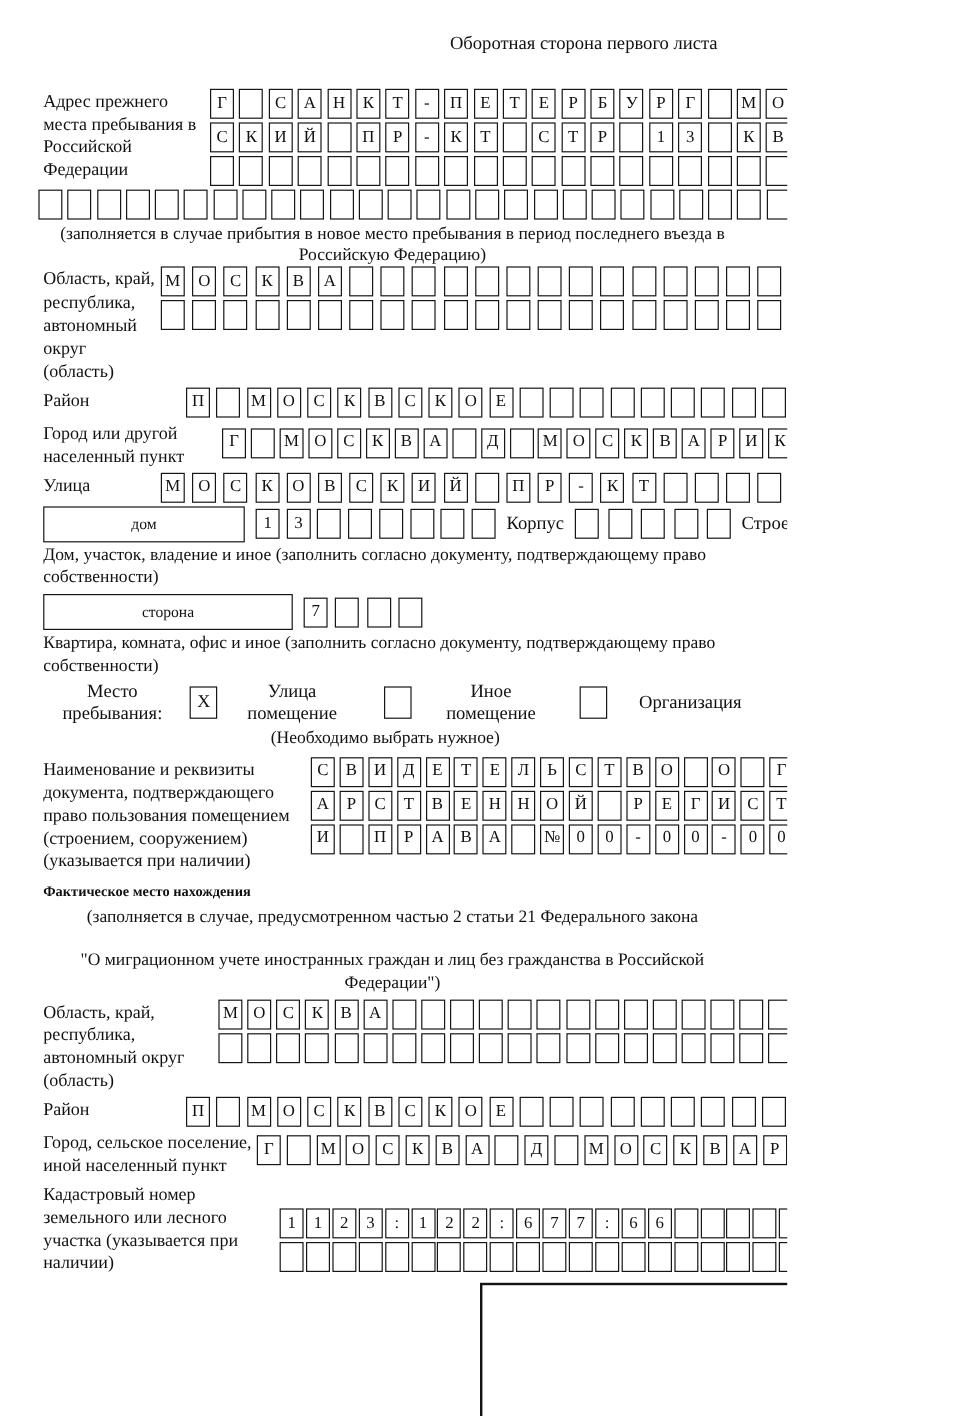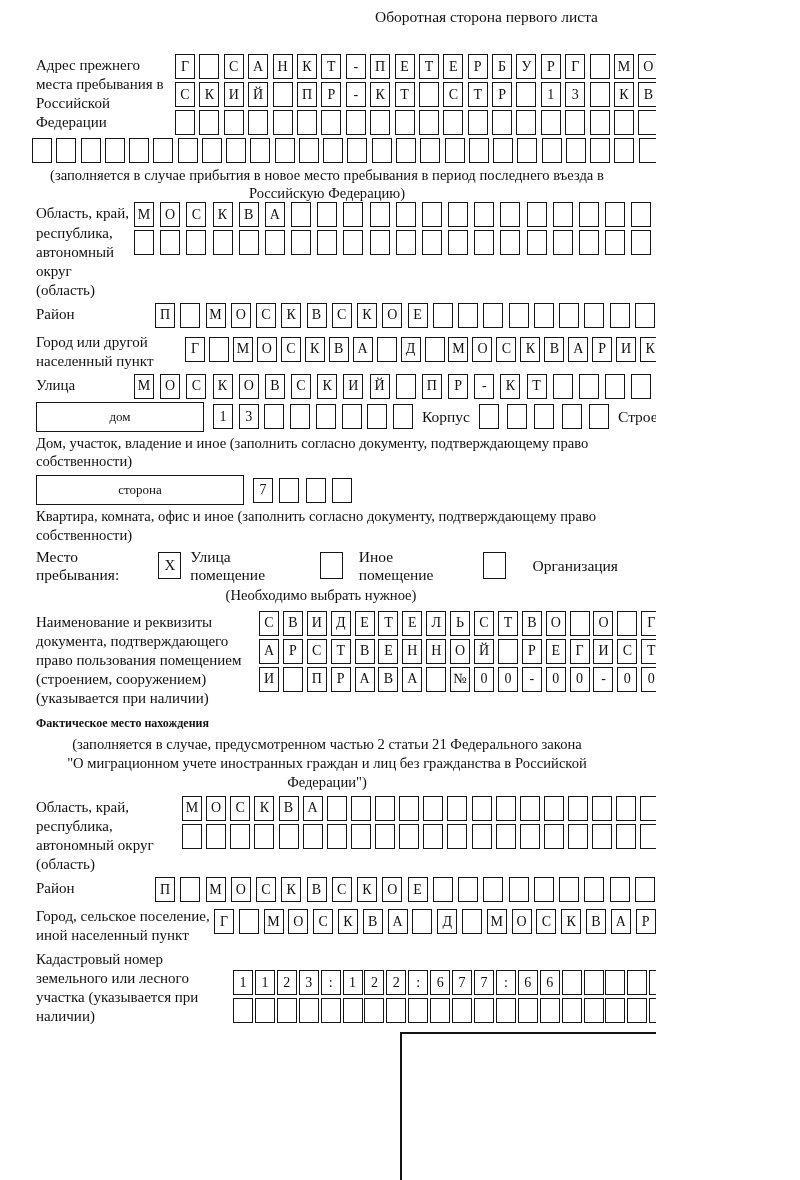--- a/index.html
+++ b/index.html
@@ -1,18 +1,18 @@
 <!DOCTYPE html>
 <html><head>
 <meta charset="utf-8">
 <style>
   html,body{margin:0;padding:0;background:#ffffff;}
   .page{
     width:656px;height:1180px;box-sizing:border-box;
-    padding:8px 38px 0 36px;overflow:hidden;position:relative;
+    padding:28px 38px 0 36px;overflow:hidden;position:relative;
     font-family:"Liberation Serif","DejaVu Serif",serif;color:#111111;background:#ffffff;
   }
   .hdr{text-align:right;font-size:15.5px;padding-right:20px;}
   .row{display:flex;align-items:flex-start;margin-bottom:3px;}
   .lbl{font-size:15px;line-height:1.27;flex:none;padding-top:2px;}
   .rows{display:flex;flex-direction:column;gap:3px;}
   .boxrow{display:flex;justify-content:space-between;flex:none;}
   .cell{
     box-sizing:border-box;width:20px;height:25px;border:1.6px solid #161616;
     display:flex;align-items:center;justify-content:center;
@@ -34,31 +34,31 @@
   .sect-title{text-align:center;font-weight:bold;font-size:16.5px;margin:7px 0 6px;}
   .fact-title{text-align:left;font-weight:bold;font-size:12px;margin:8px 0 4px;}
   .houserow{display:flex;align-items:center;gap:9px;margin:2px 0 2px;}
   .longbox{
     box-sizing:border-box;border:1.6px solid #161616;height:30px;
     display:flex;align-items:center;justify-content:center;font-size:13px;flex:none;background:#fff;
   }
   .lb-dom{width:168px;} .lb-kv{width:208px;}
   .w-house{width:200px;} .w-korp{width:130px;} .w-str{width:101px;}
   .inl{font-size:15.5px;flex:none;}
-  .stayrow{display:flex;align-items:center;margin-top:4px;font-size:15.5px;}
+  .stayrow{display:flex;align-items:center;margin-top:4px;font-size:15.5px;text-align:center;}
   .stayrow .gap8{width:8px;} .stayrow .gap10{width:10px;} .stayrow .gap26{width:26px;}
   .stayrow .gap18{width:18px;} .stayrow .gap30{width:30px;}
   .check .cell{width:23px;height:27px;font-size:15px;}
   .choose-wrap{width:570px;text-align:center;margin-top:2px;}
   .stamp-box{
     box-sizing:border-box;width:362px;height:177px;border:2px solid #131313;
     margin-left:364px;margin-top:6px;background:#fff;
   }
   .stamp-caption{width:404px;margin-left:343px;text-align:center;font-size:14.8px;line-height:1.3;margin-top:4px;}
-  .mb0{margin-bottom:1px;}
+  .mb0{margin-bottom:18px;}
 </style>
 </head>
 <body>
 
 <div class="page">
 
   <div class="hdr">Оборотная сторона первого листа</div>
 
   <div class="row" style="margin-top:28px;">
     <div class="lbl w-prev-label">Адрес прежнего места пребывания в Российской Федерации</div>

